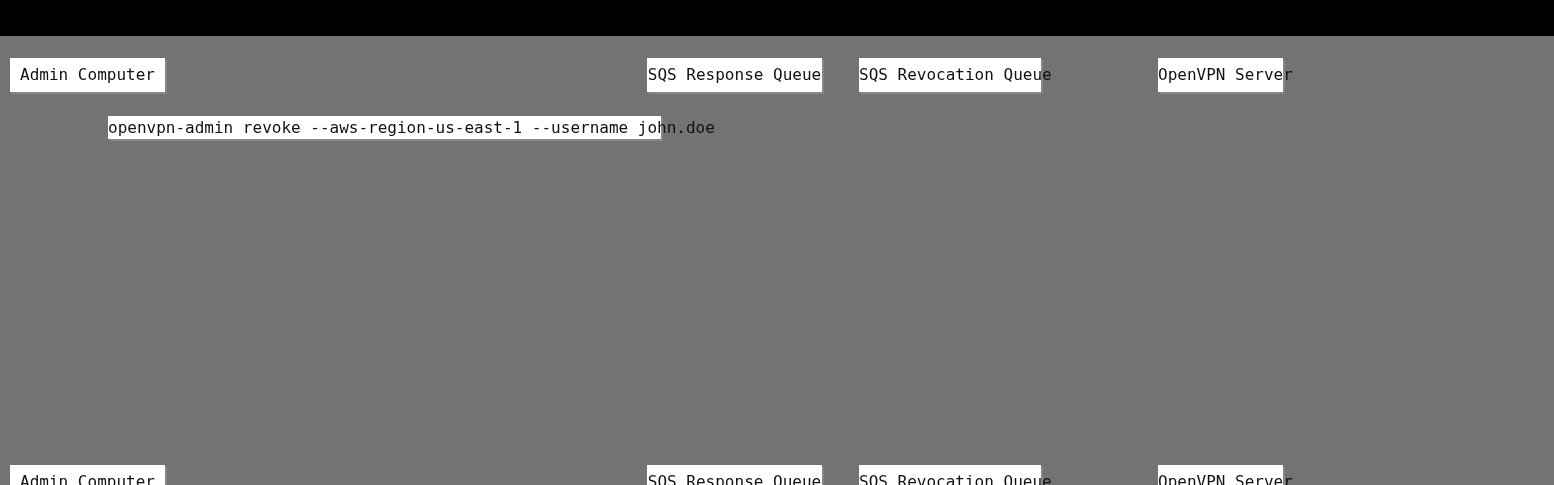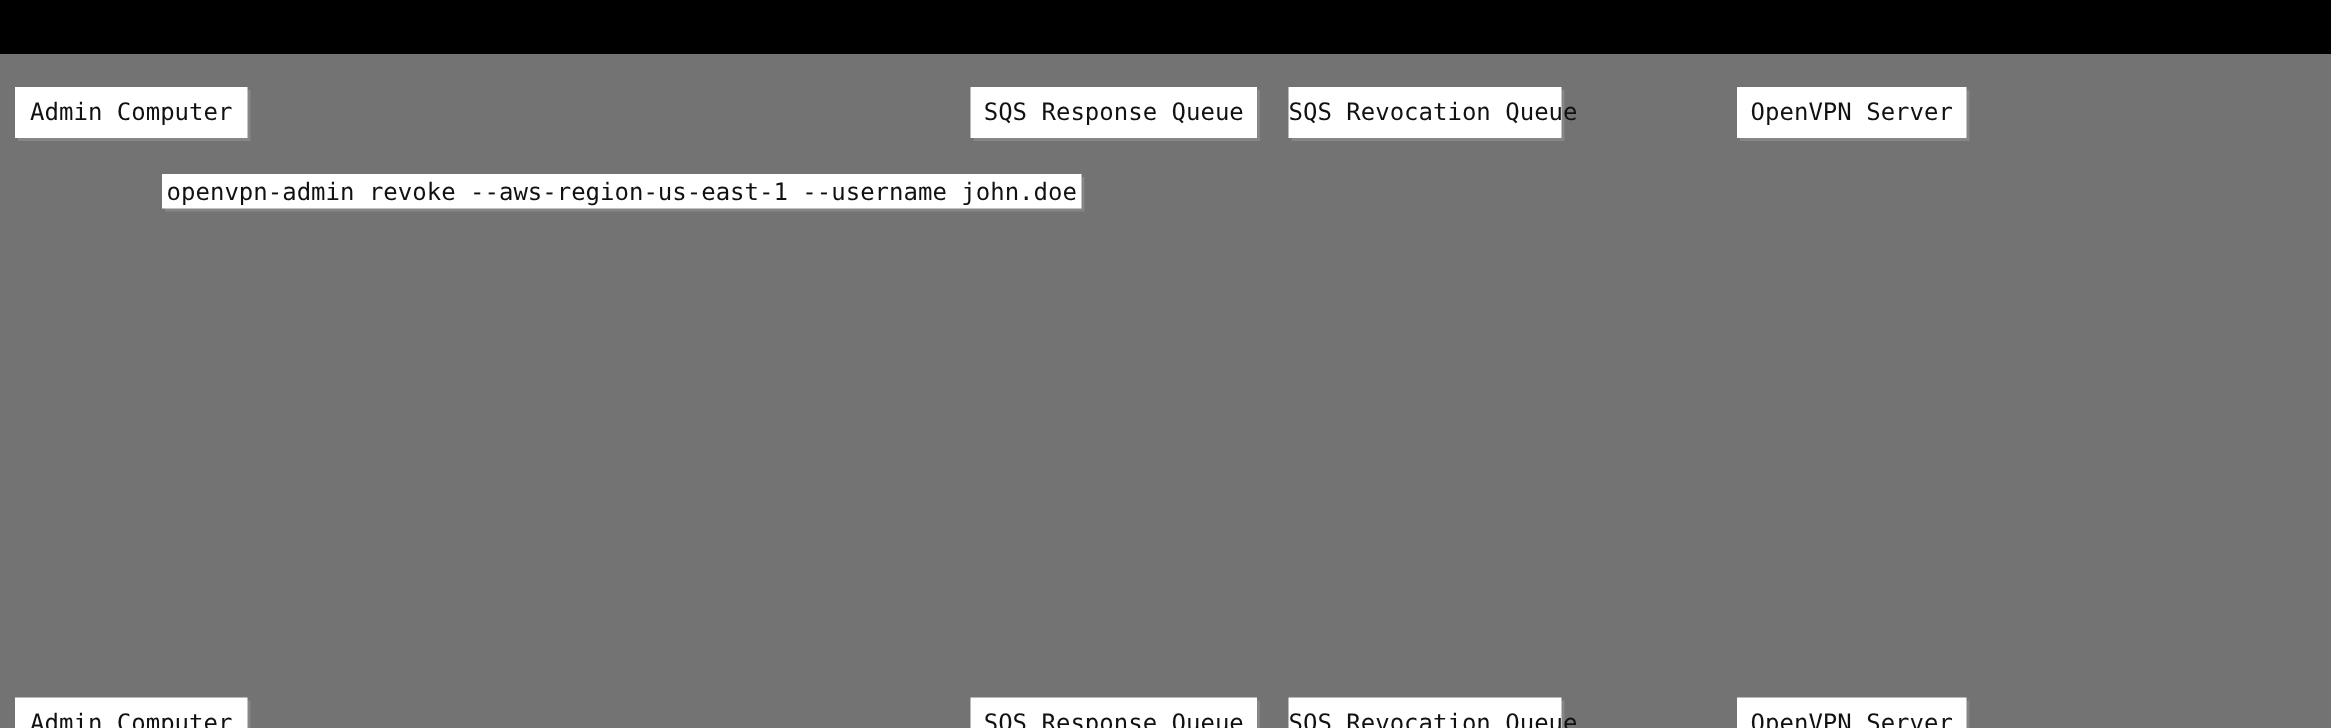--- a/index.html
+++ b/index.html
@@ -24,28 +24,28 @@
     color: #111111;
     font-size: 16px;
     text-align: center;
     white-space: nowrap;
     box-shadow: 2px 2px 0 #868686;
     box-sizing: border-box;
   }
   .row-top    { top: 22px; }
   .row-bottom { top: 429px; }
   .p0 { left: 10px;   width: 155px; }
-  .p1 { left: 647px;  width: 191px; }
+  .p1 { left: 647px;  width: 175px; }
   .p2 { left: 859px;  width: 182px; }
-  .p3 { left: 1158px; width: 153px; }
+  .p3 { left: 1158px; width: 125px; }
   .msg-label {
     position: absolute;
     left: 108px;
     top: 80px;
-    width: 613px;
+    width: 553px;
     height: 23px;
     line-height: 23px;
     background: #ffffff;
     color: #111111;
     font-size: 16px;
     text-align: center;
     white-space: nowrap;
     box-shadow: 2px 2px 0 #868686;
     box-sizing: border-box;
   }

